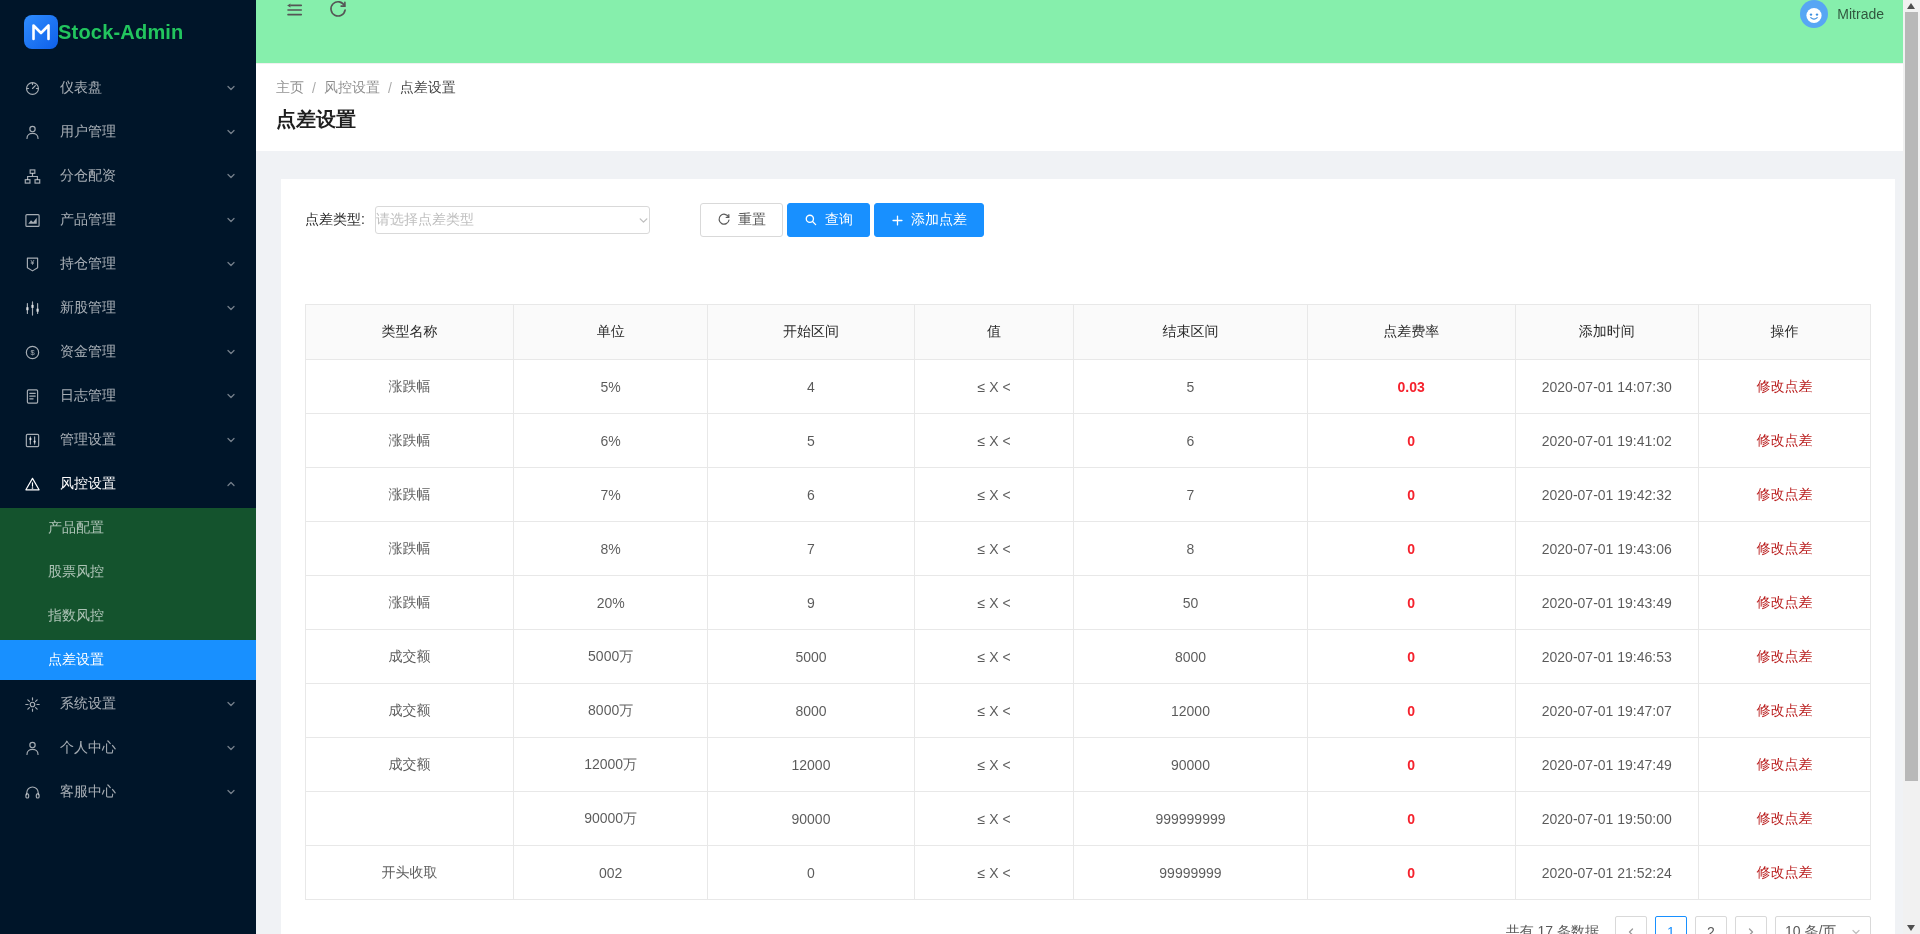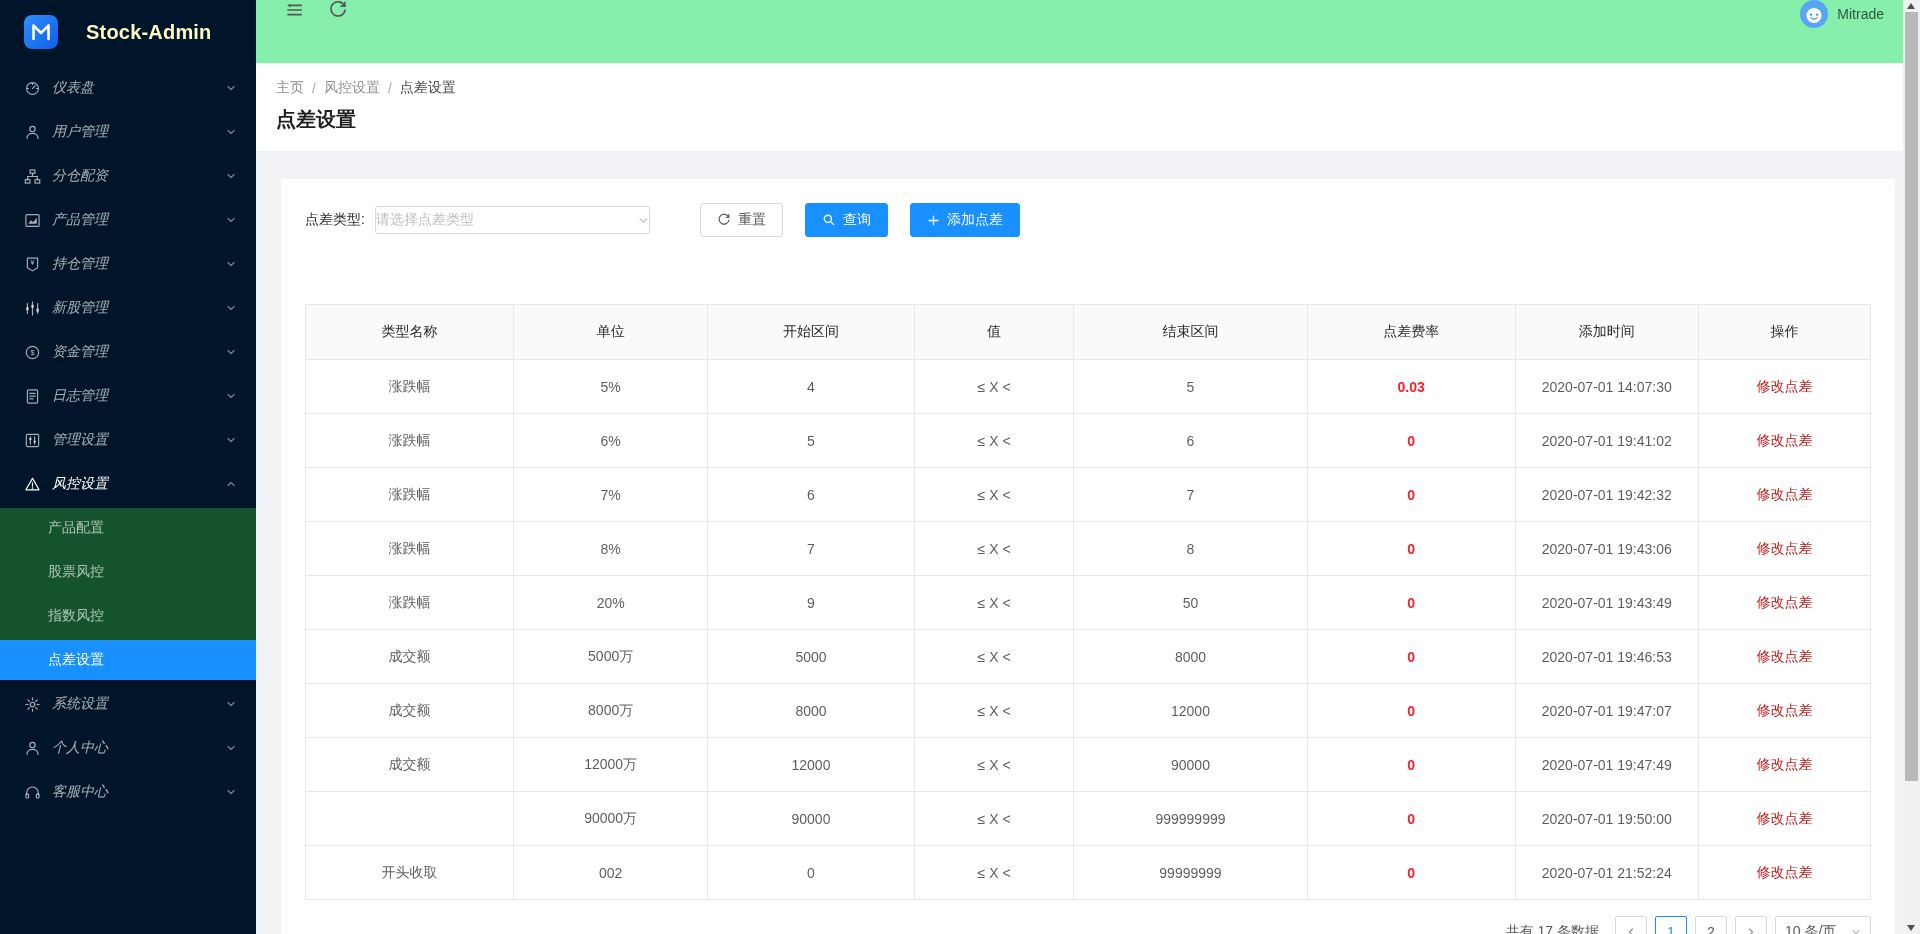--- a/index.html
+++ b/index.html
@@ -3,25 +3,25 @@
 <meta charset="utf-8">
 <style>
   * { box-sizing: border-box; margin: 0; padding: 0; }
   html,body { width:1920px; height:934px; overflow:hidden; }
   body { font-family: "Liberation Sans", "DejaVu Sans", sans-serif; font-size:14px; background:#f0f2f5; }
   .screen { position:relative; width:1920px; height:934px; overflow:hidden; }
 
   
   .sidebar { position:absolute; left:0; top:0; width:256px; height:934px; background:#001529; color:rgba(255,255,255,.65); overflow:hidden; }
   .logo-row { height:64px; display:flex; align-items:center; padding-left:24px; }
-  .logo-row .app-title { color:#fef9c3; font-size:20px; font-weight:bold; margin-left:28px; letter-spacing:.2px; }
+  .logo-row .app-title { color:#22c55e; font-size:20px; font-weight:bold; margin-left:0; letter-spacing:.2px; }
   .nav { padding-top:0; }
   .side-item { height:40px; margin:4px 0; display:flex; align-items:center; padding:0 20px 0 24px; cursor:pointer; font-size:14px; color:rgba(255,255,255,.65); }
   .side-item .icon { width:17px; height:17px; display:inline-flex; align-items:center; justify-content:center; flex:none; }
-  .side-item .label { margin-left:11px; flex:1; white-space:nowrap;font-style:italic; }
+  .side-item .label { margin-left:19px; flex:1; white-space:nowrap; }
   .side-item .chev { color:rgba(255,255,255,.45); display:inline-flex; }
   .side-item.open { color:#fff; }
   .submenu { background:#14532d; }
   .sub-item { height:40px; margin:4px 0; display:flex; align-items:center; padding-left:48px; cursor:pointer; color:rgba(255,255,255,.65); }
   .sub-item.active { background:#1890ff; color:#fff; }
 
   
   .main { position:absolute; left:256px; top:0; right:0; height:934px; }
   .topbar { height:64px; background:#86efac; display:flex; align-items:flex-start; padding:0 36px 0 28px; border-bottom:1px solid #f0f0f0; }
   .tool-ic { color:#555; display:inline-flex; cursor:pointer; }
@@ -42,21 +42,21 @@
   
   .filter-row { display:flex; align-items:center; }
   .filter-label { color:rgba(0,0,0,.85); margin-right:10px; }
   .select { width:275px; height:28px; border:1px solid #d9d9d9; border-radius:3px; background:#fff; display:flex; align-items:center; padding:0 0; cursor:pointer; }
   .select .ph { color:#bfbfbf; flex:1; }
   .select .sel-arrow { color:#bfbfbf; display:inline-flex; }
   .btn { height:34px; border-radius:3px; border:1px solid #d9d9d9; background:#fff; color:#595959; font-size:14px; display:inline-flex; align-items:center; justify-content:center; gap:7px; padding:0 16px; cursor:pointer; font-family:inherit; }
   .btn .bic { display:inline-flex; }
   .btn.primary { background:#1890ff; border-color:#1890ff; color:#fff; }
   .btn-reset { margin-left:50px; }
-  .btn + .btn { margin-left:22px; }
+  .btn + .btn { margin-left:4px; }
 
   
   table.grid { width:100%; border-collapse:collapse; margin-top:67px; table-layout:fixed; }
   .grid th { height:55px; background:#fafafa; color:rgba(0,0,0,.85); font-weight:500; font-size:14px; border:1px solid #e8e8e8; text-align:center; }
   .grid td { height:54px; color:rgba(0,0,0,.65); font-size:14px; border:1px solid #e8e8e8; text-align:center; background:#fff; }
   .grid td.rate { color:#f5222d;font-weight:bold; }
   .grid a.link { color:#b91c1c; text-decoration:none; cursor:pointer; }
 
   
   .pager { margin-top:16px; display:flex; justify-content:flex-end; align-items:center; gap:8px; color:#595959; }

